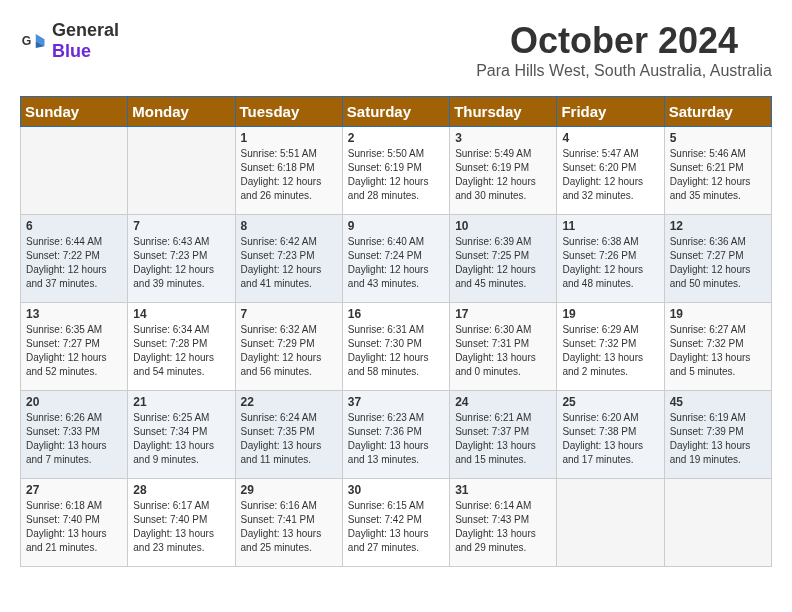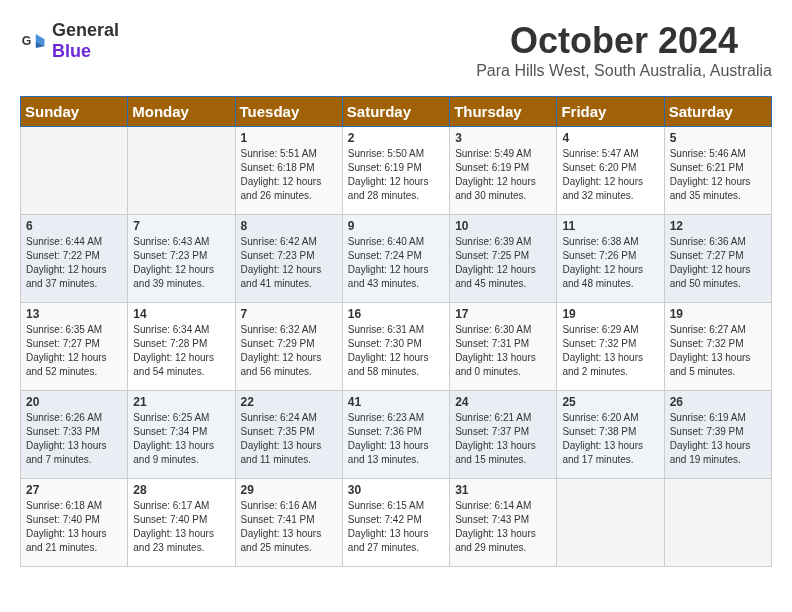--- a/index.html
+++ b/index.html
@@ -210,33 +210,33 @@
         </td>
         <td>
           <span class="day-number">21</span>
           <div class="day-info">Sunrise: 6:25 AM<br>Sunset: 7:34 PM<br>Daylight: 13 hours and 9 minutes.</div>
         </td>
         <td>
           <span class="day-number">22</span>
           <div class="day-info">Sunrise: 6:24 AM<br>Sunset: 7:35 PM<br>Daylight: 13 hours and 11 minutes.</div>
         </td>
         <td>
-          <span class="day-number">41</span>
+          <span class="day-number">37</span>
           <div class="day-info">Sunrise: 6:23 AM<br>Sunset: 7:36 PM<br>Daylight: 13 hours and 13 minutes.</div>
         </td>
         <td>
           <span class="day-number">24</span>
           <div class="day-info">Sunrise: 6:21 AM<br>Sunset: 7:37 PM<br>Daylight: 13 hours and 15 minutes.</div>
         </td>
         <td>
           <span class="day-number">25</span>
           <div class="day-info">Sunrise: 6:20 AM<br>Sunset: 7:38 PM<br>Daylight: 13 hours and 17 minutes.</div>
         </td>
         <td>
-          <span class="day-number">26</span>
+          <span class="day-number">45</span>
           <div class="day-info">Sunrise: 6:19 AM<br>Sunset: 7:39 PM<br>Daylight: 13 hours and 19 minutes.</div>
         </td>
       </tr>
       <tr>
         <td>
           <span class="day-number">27</span>
           <div class="day-info">Sunrise: 6:18 AM<br>Sunset: 7:40 PM<br>Daylight: 13 hours and 21 minutes.</div>
         </td>
         <td>
           <span class="day-number">28</span>

